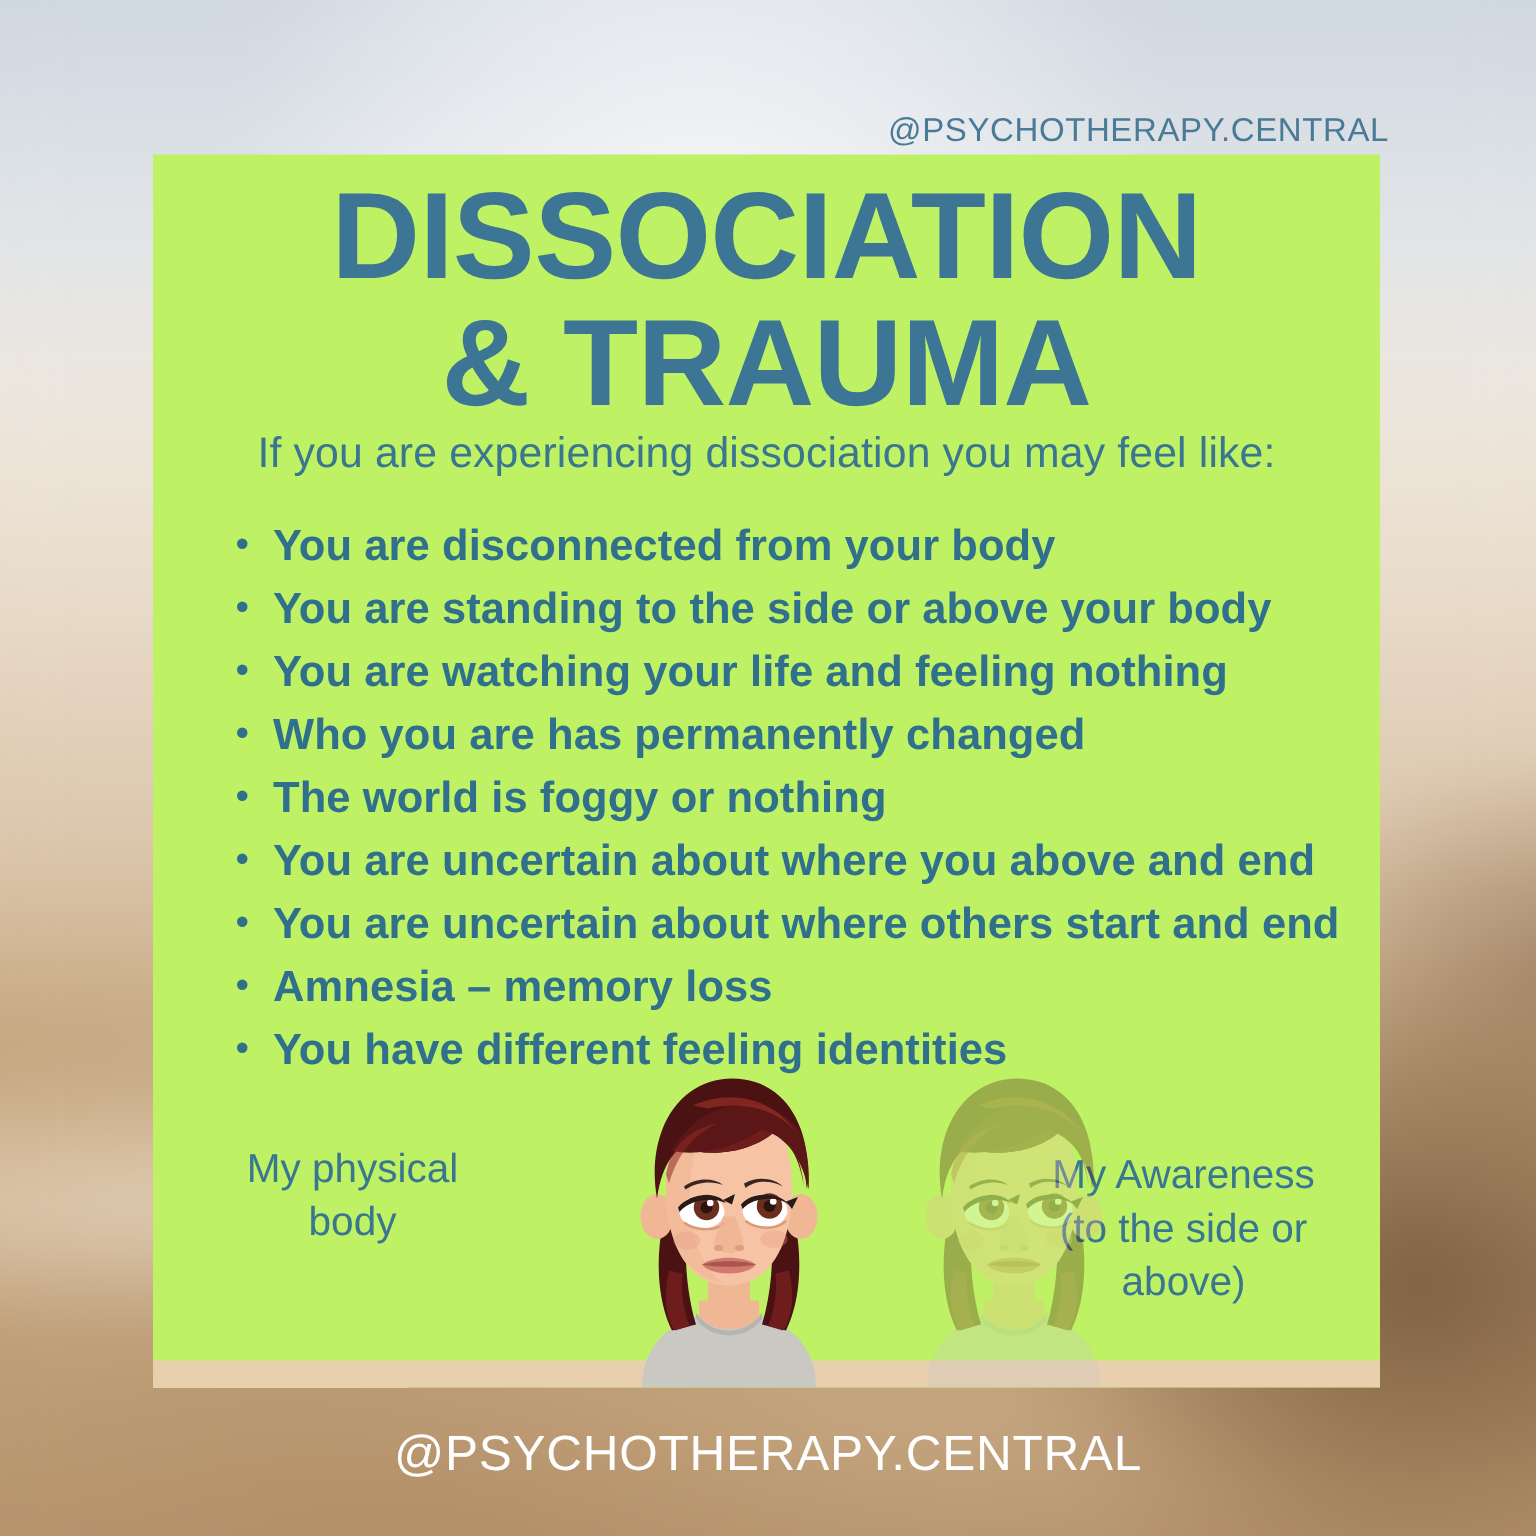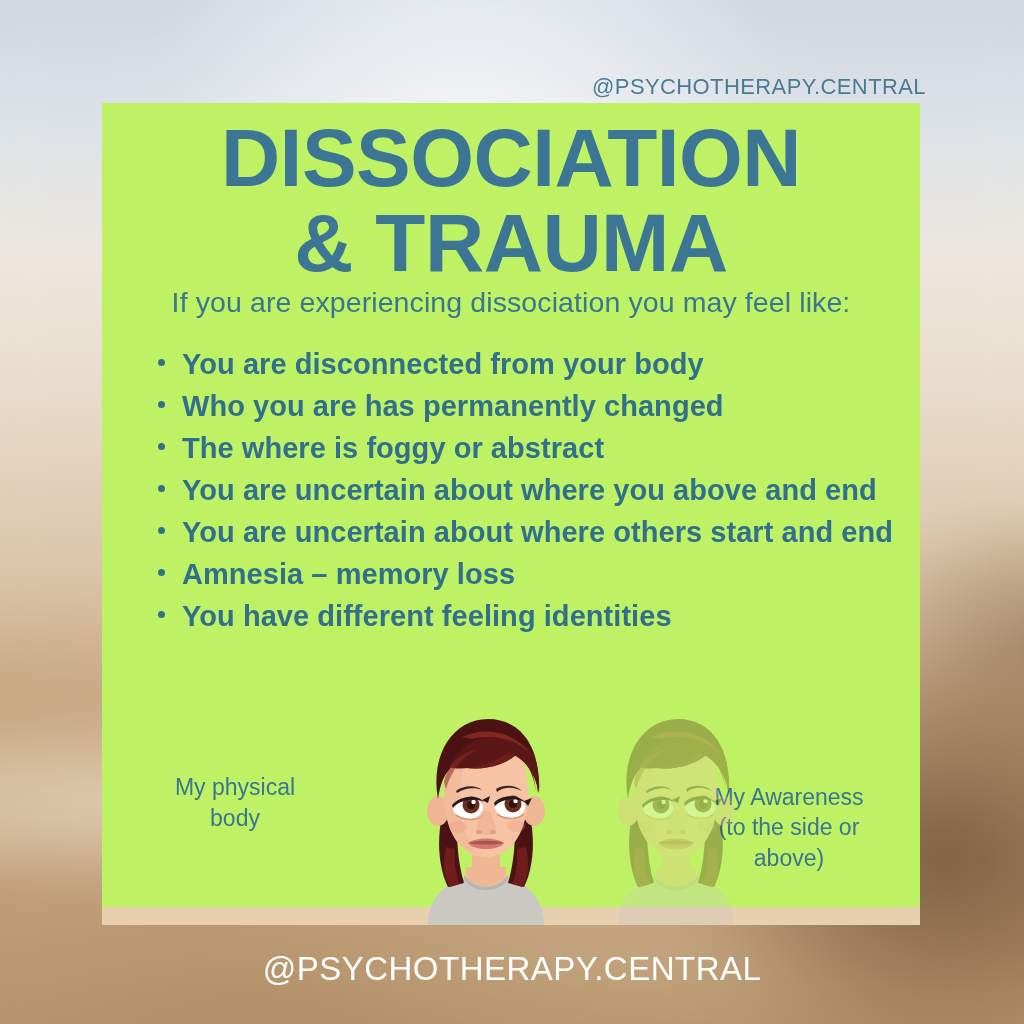--- a/index.html
+++ b/index.html
@@ -180,21 +180,21 @@
     left: 0;
     right: 0;
     bottom: 0;
     height: 18px;
     background: #e8cfae;
   }
 
   .label {
     position: absolute;
     color: #3a7690;
-    font-size: 23px;
+    font-size: 27px;
     line-height: 1.32;
     text-align: center;
     white-space: nowrap;
   }
   #label-left  { left: 18px;  bottom: 92px; width: 230px; }
   #label-right { right: 6px;  bottom: 52px; width: 250px; }
 
   .figure {
     position: absolute;
     bottom: 0;
@@ -223,22 +223,24 @@
 
   <h1 id="title">
     <span class="line">DISSOCIATION</span>
     <span class="line">&amp; TRAUMA</span>
   </h1>
 
   <p id="subtitle">If you are experiencing dissociation you may feel like:</p>
 
   <ul id="bullets">
     <li>You are disconnected from your body</li>
+    <li>You are standing to the side or above your body</li>
+    <li>You are watching your life and feeling nothing</li>
     <li>Who you are has permanently changed</li>
-    <li>The where is foggy or abstract</li>
+    <li>The world is foggy or nothing</li>
     <li>You are uncertain about where you above and end</li>
     <li>You are uncertain about where others start and end</li>
     <li>Amnesia – memory loss</li>
     <li>You have different feeling identities</li>
   </ul>
 
   <div id="figures">
 
     <div id="floor"></div>
 

